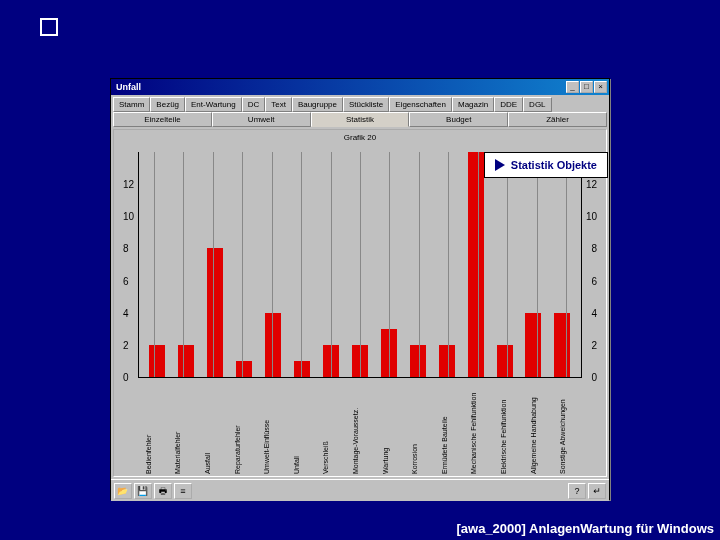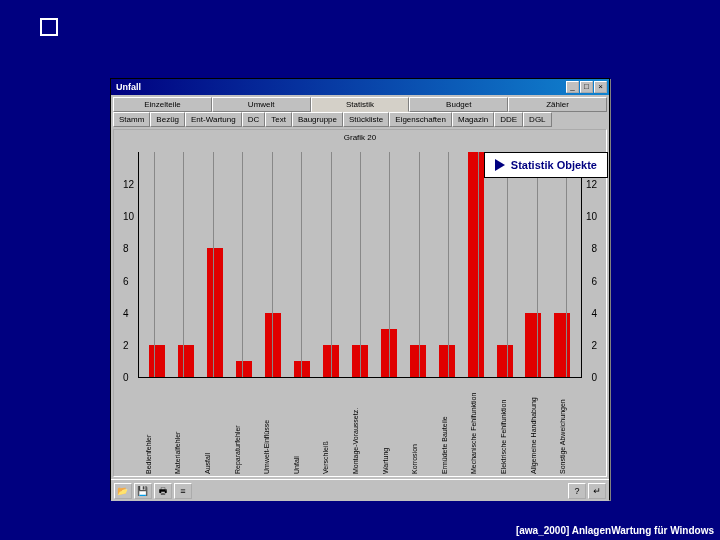--- a/index.html
+++ b/index.html
@@ -203,21 +203,21 @@
     font-size: 9px;
     text-align: center;
     line-height: 14px;
   }
   .tb-spacer { flex: 1; }
   .footer {
     position: absolute;
     bottom: 4px;
     right: 6px;
     color: #fff;
-    font-size: 10px;
+    font-size: 13px;
     font-weight: bold;
   }
 </style>
 </head>
 <body>
 
 <div class="slide-title">
   <div class="title-bullet"></div>
 </div>
 
@@ -225,39 +225,39 @@
   <div class="win-titlebar">
     <div class="win-title">Unfall</div>
     <div class="win-controls">
       <div class="win-btn">_</div>
       <div class="win-btn">□</div>
       <div class="win-btn">×</div>
     </div>
   </div>
 
   <div class="tab-strip">
-    <div class="tab-row" id="tabs-r2">
-        <div class="tab" style="flex: 1 1 0%; text-align: center;">Einzelteile</div>
-        <div class="tab" style="flex: 1 1 0%; text-align: center;">Umwelt</div>
-        <div class="tab active" style="flex: 1 1 0%; text-align: center;">Statistik</div>
-        <div class="tab" style="flex: 1 1 0%; text-align: center;">Budget</div>
-        <div class="tab" style="flex: 1 1 0%; text-align: center;">Zähler</div>
-      </div>
     <div class="tab-row" id="tabs-r1">
         <div class="tab">Stamm</div>
         <div class="tab">Bezüg</div>
         <div class="tab">Ent-Wartung</div>
         <div class="tab">DC</div>
         <div class="tab">Text</div>
         <div class="tab">Baugruppe</div>
         <div class="tab">Stückliste</div>
         <div class="tab">Eigenschaften</div>
         <div class="tab">Magazin</div>
         <div class="tab">DDE</div>
         <div class="tab">DGL</div>
+      </div>
+    <div class="tab-row" id="tabs-r2">
+        <div class="tab" style="flex: 1 1 0%; text-align: center;">Einzelteile</div>
+        <div class="tab" style="flex: 1 1 0%; text-align: center;">Umwelt</div>
+        <div class="tab active" style="flex: 1 1 0%; text-align: center;">Statistik</div>
+        <div class="tab" style="flex: 1 1 0%; text-align: center;">Budget</div>
+        <div class="tab" style="flex: 1 1 0%; text-align: center;">Zähler</div>
       </div>
   </div>
 
   <div class="chart-area">
     <div class="chart-title">Grafik 20</div>
 
     <div class="callout">
       <div class="callout-arrow"></div>
       <div class="callout-text">Statistik Objekte</div>
     </div>

